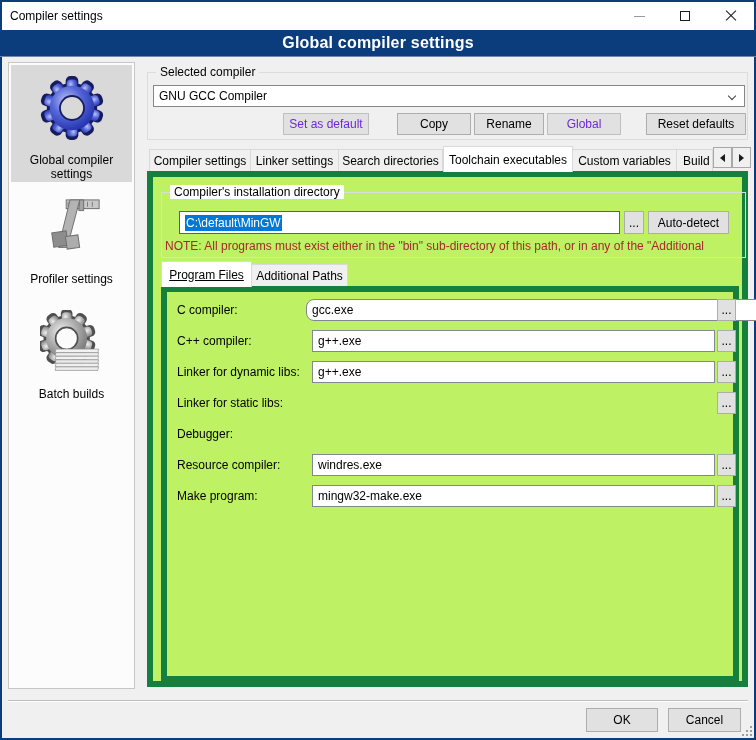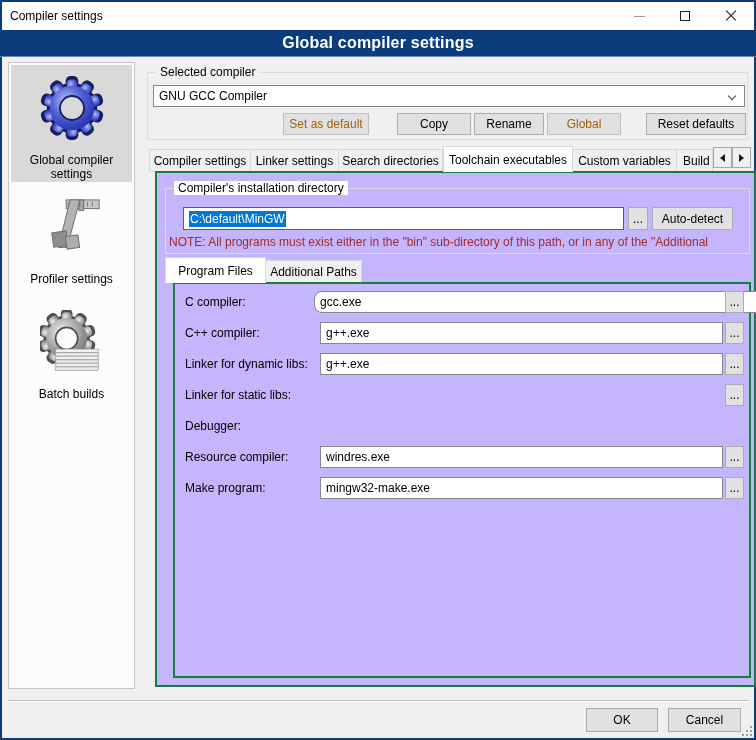--- a/index.html
+++ b/index.html
@@ -31,34 +31,34 @@
   .side-item.sel { background:#d9d9d9; }
   .side-icon { display:flex; align-items:center; justify-content:center; }
   .side-label { font-size:12px; line-height:14px; padding:2px 8px 0 8px; }
   
   .groupbox { position:absolute; border:1px solid #dcdcdc; }
   .gb-label { position:absolute; top:-8px; left:8px; padding:0 4px; font-size:12px; background:#f0f0f0; white-space:nowrap; }
   .gb-label.on-white { background:#fff; }
   
   .btn { position:absolute; height:22px; background:#e1e1e1; border:1px solid #adadad; font-size:12px;
          display:flex; align-items:center; justify-content:center; font-family:inherit; }
-  .btn.disabled { color:#a16207; border-color:#bfbfbf; }
+  .btn.disabled { color:#6d28d9; border-color:#bfbfbf; }
   .combo { position:absolute; height:22px; background:#fff; border:1px solid #878787; display:flex; align-items:center; padding-left:5px; }
   .combo.gray { background:#e4e4e4; border-color:#a5a5a5; }
   .chev { position:absolute; right:9px; top:7px; width:6px; height:6px; border-right:1px solid #404040; border-bottom:1px solid #404040; transform:rotate(45deg); }
   .textbox { position:absolute; height:22px; background:#fff; border:1px solid #828790; display:flex; align-items:center; padding-left:5px; white-space:nowrap; overflow:hidden; }
   .textbox.focused { border:1px solid #0078d7; height:23px; }
   .sel-text { background:#0078d7; color:#fff; padding:1px 1px; }
   
   .tabstrip { position:absolute; display:flex; align-items:flex-end; height:26px; }
   .tab { height:23px; background:#f0f0f0; border:1px solid #d9d9d9; border-left:none; font-size:12px;
          display:flex; align-items:center; justify-content:center; overflow:hidden; white-space:nowrap; position:relative; }
   .tab:first-child { border-left:1px solid #d9d9d9; }
   .tab.active { height:26px; background:#fff; border:1px solid #d9d9d9; border-bottom:none; z-index:3; }
-  .tabpage { position:absolute; background:#c4b5fd; border:2px solid #15803d;margin-left:8px; }
+  .tabpage { position:absolute; background:#bef264; border:6px solid #15803d; }
   .scrollarrow { position:absolute; width:19px; height:21px; background:#f0f0f0; border:1px solid #a8a8a8; display:flex; align-items:center; justify-content:center; }
   .tri-l { width:0; height:0; border-top:4px solid transparent; border-bottom:4px solid transparent; border-right:5px solid #1a1a1a; }
   .tri-r { width:0; height:0; border-top:4px solid transparent; border-bottom:4px solid transparent; border-left:5px solid #1a1a1a; }
   
   .row-label { position:absolute; left:10px; font-size:12px; white-space:nowrap; }
   .note { position:absolute; color:#a52a2a; font-size:12px; white-space:nowrap; overflow:hidden; }
   .separator { position:absolute; left:8px; top:700px; width:740px; height:2px; border-top:1px solid #bdbdbd; border-bottom:1px solid #ffffff; }
   .grip { position:absolute; right:4px; bottom:4px; width:10px; height:10px; }
   .grip i { position:absolute; width:2px; height:2px; background:#9e9e9e; }
 </style>
@@ -232,21 +232,21 @@
       <span class="gb-label on-white">Compiler's installation directory</span>
       <div class="textbox focused" style="left:17px; top:18px; width:441px;">
         <span class="sel-text">C:\default\MinGW</span>
       </div>
       <div class="btn" style="left:462px; top:18px; width:20px; height:23px;">...</div>
       <div class="btn" style="left:486px; top:18px; width:81px; height:23px;">Auto-detect</div>
       <div class="note" style="left:3px; top:46px; width:578px;">NOTE: All programs must exist either in the "bin" sub-directory of this path, or in any of the "Additional</div>
     </div>
 
     <div class="tabstrip" style="left:8px; top:84px;">
-      <div class="tab active" style="width:101px;">Program Files</div>
+      <div class="tab active" style="width:91px;text-decoration:underline;">Program Files</div>
       <div class="tab" style="width:96px;">Additional Paths</div>
     </div>
 
     <div class="tabpage" style="left:8px; top:109px; width:578px; height:396px;">
 
       <div class="row-label" style="top:11px;">C compiler:</div>
       <div class="textbox" style="left:139px; top:7px; width:473px;border-radius:8px;">
           <span>gcc.exe</span>
         </div>
       <div class="btn" style="left:550px; top:7px; width:19px;">...</div>

